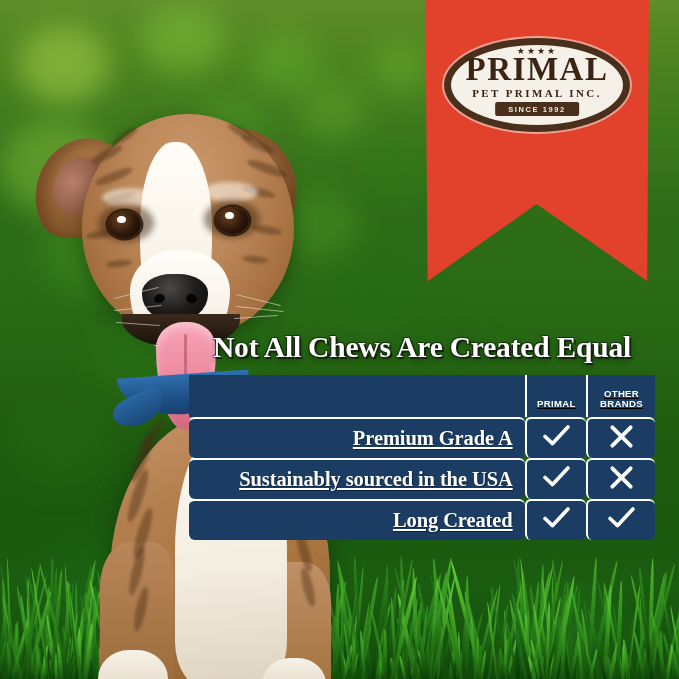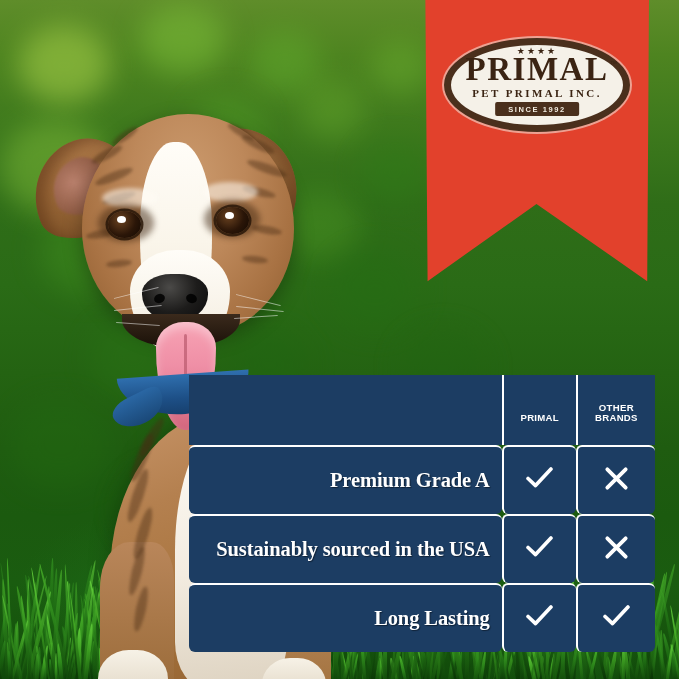--- a/index.html
+++ b/index.html
@@ -130,21 +130,21 @@
   .headline{position:absolute;left:186px;top:333px;width:472px;text-align:center;
             color:#ffffff;font-family:"Liberation Serif",serif;font-weight:bold;
             font-size:29.5px;line-height:1;letter-spacing:-.2px;white-space:nowrap;
             text-shadow:2px 2px 0 rgba(18,30,14,.85), -1px -1px 0 rgba(18,30,14,.5),
                         1px -1px 0 rgba(18,30,14,.5), -1px 1px 0 rgba(18,30,14,.5),
                         0 3px 6px rgba(0,0,0,.5);}
 
   
   .tbl{position:absolute;left:189px;top:375px;width:466px;
        border-collapse:separate;border-spacing:0;}
-  .tbl td,.tbl th{background:#1c3d63;padding:14px;}
+  .tbl td,.tbl th{background:#1c3d63;padding:0;text-decoration:underline;}
   .tbl .r{border-top:2px solid #ffffff;}
   .tbl .c1{width:330px;text-align:right;padding-right:12px;
            color:#ffffff;font-family:"Liberation Serif",serif;font-weight:bold;
            font-size:20.5px;letter-spacing:-.1px;white-space:nowrap;
            text-shadow:1px 1px 1px rgba(0,0,0,.45);}
   .tbl .c2,.tbl .c3{width:62px;text-align:center;border-left:2px solid #ffffff;}
   .tbl .c3{width:70px;}
   .hdr td{height:42px;vertical-align:bottom;}
   .hdr .lbl{color:#ffffff;font-weight:bold;font-size:9.6px;letter-spacing:.3px;
             line-height:1.12;padding-bottom:7px;text-align:center;
@@ -716,20 +716,21 @@
   <div class="logo-wrap">
     <div class="logo-oval"></div>
     <div class="logo-stars">★★★★</div>
     <div class="logo-primal">PRIMAL</div>
     <div class="logo-tm">™</div>
     <div class="logo-sub">PET PRIMAL INC.</div>
     <div class="logo-ribbon">SINCE 1992</div>
   </div>
 
 
+  <div class="headline">Not All Chews Are Created Equal</div>
 
   <table class="tbl">
     <tbody id="tbody">
         <tr class="hdr">
           <td class="c1"></td>
           <td class="c2">
             <div class="lbl">PRIMAL</div>
           </td>
           <td class="c3">
             <div class="lbl">OTHER<br>BRANDS</div>
@@ -747,21 +748,21 @@
         <tr class="row">
           <td class="c1 r">Sustainably sourced in the USA</td>
           <td class="c2 r"><span class="mark check"><svg width="27" height="22.139999999999997" viewBox="0 0 34 28">
                 <path d="M2.5 14.5 L12 23.5 L31.5 2.5" fill="none" stroke="#ffffff" stroke-width="4.6" stroke-linecap="round" stroke-linejoin="round"></path>
               </svg></span></td>
           <td class="c3 r"><span class="mark ex"><svg width="25" height="25" viewBox="0 0 30 30">
                 <path d="M4 4 L26 26 M26 4 L4 26" fill="none" stroke="#ffffff" stroke-width="4.6" stroke-linecap="round"></path>
               </svg></span></td>
         </tr>
         <tr class="row">
-          <td class="c1 r">Long Lasting</td>
+          <td class="c1 r">Long Created</td>
           <td class="c2 r"><span class="mark check"><svg width="27" height="22.139999999999997" viewBox="0 0 34 28">
                 <path d="M2.5 14.5 L12 23.5 L31.5 2.5" fill="none" stroke="#ffffff" stroke-width="4.6" stroke-linecap="round" stroke-linejoin="round"></path>
               </svg></span></td>
           <td class="c3 r"><span class="mark check"><svg width="27" height="22.139999999999997" viewBox="0 0 34 28">
                 <path d="M2.5 14.5 L12 23.5 L31.5 2.5" fill="none" stroke="#ffffff" stroke-width="4.6" stroke-linecap="round" stroke-linejoin="round"></path>
               </svg></span></td>
         </tr>
       </tbody>
   </table>
 

